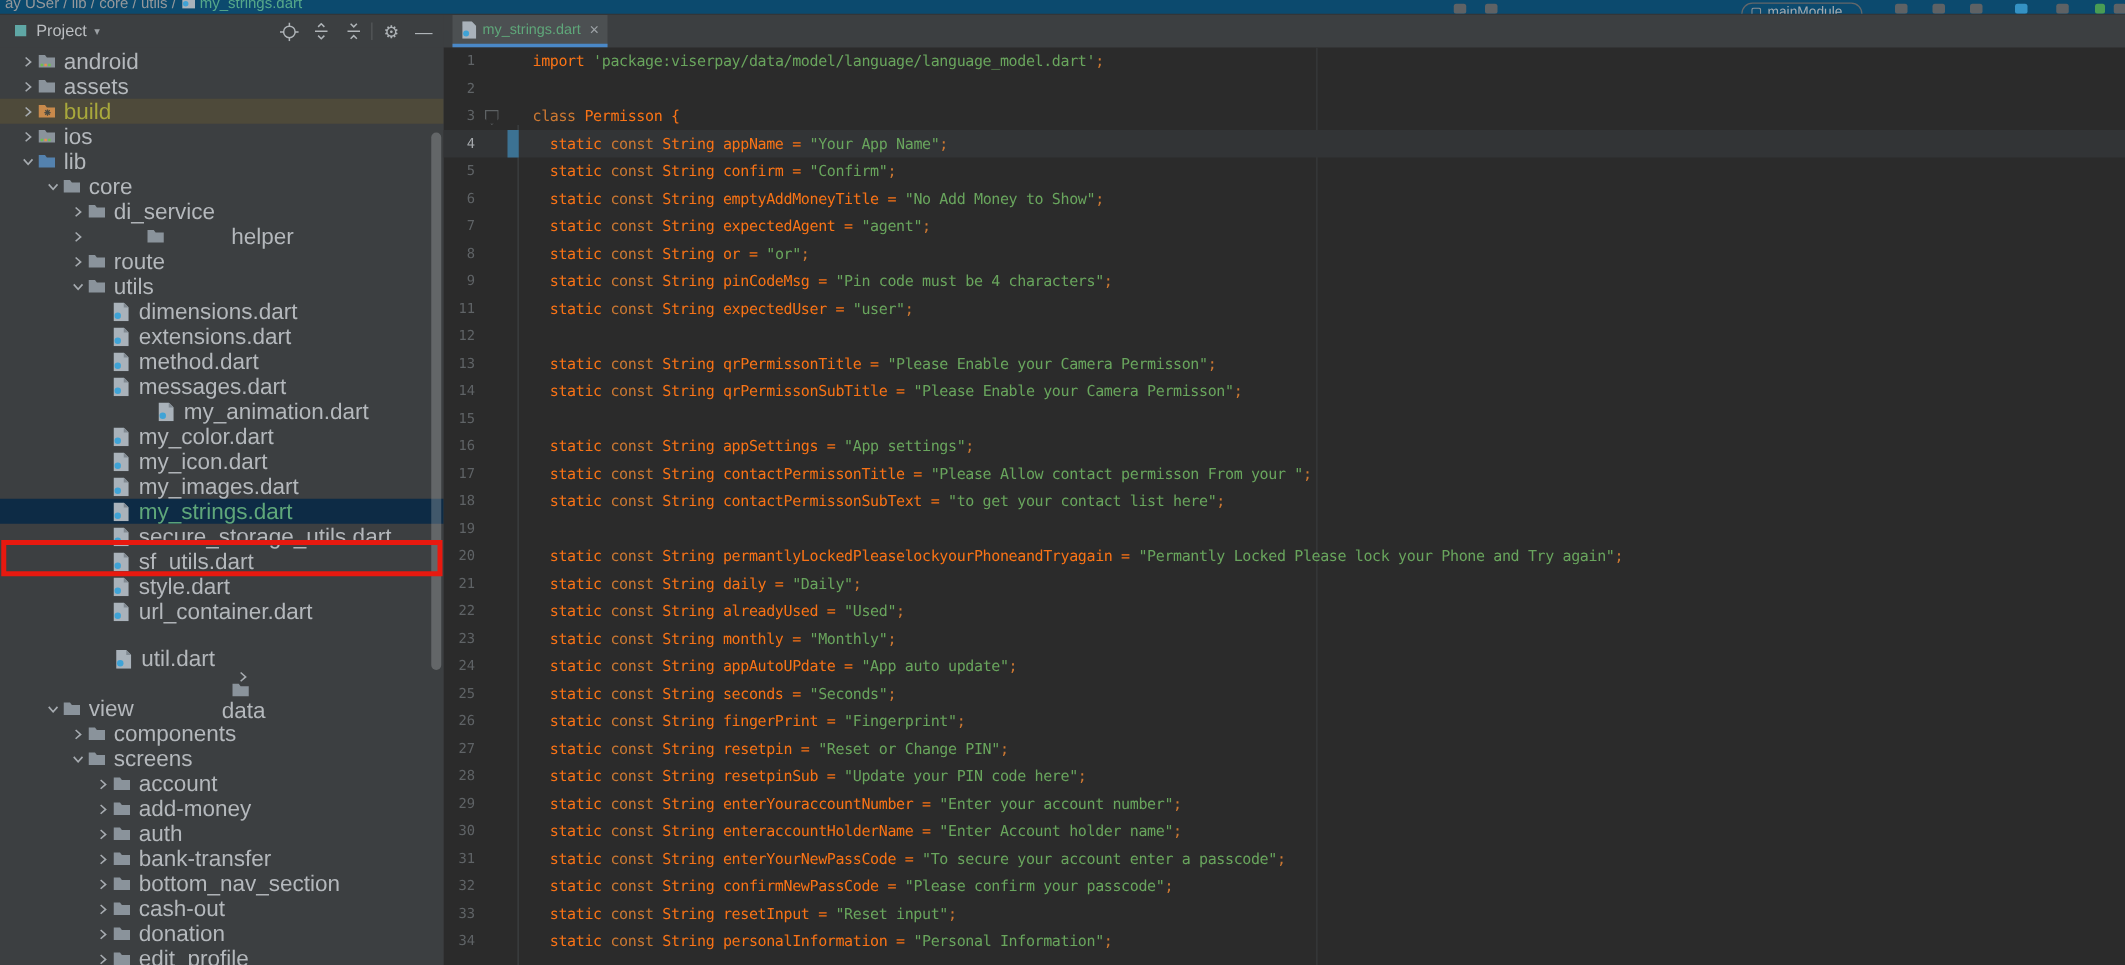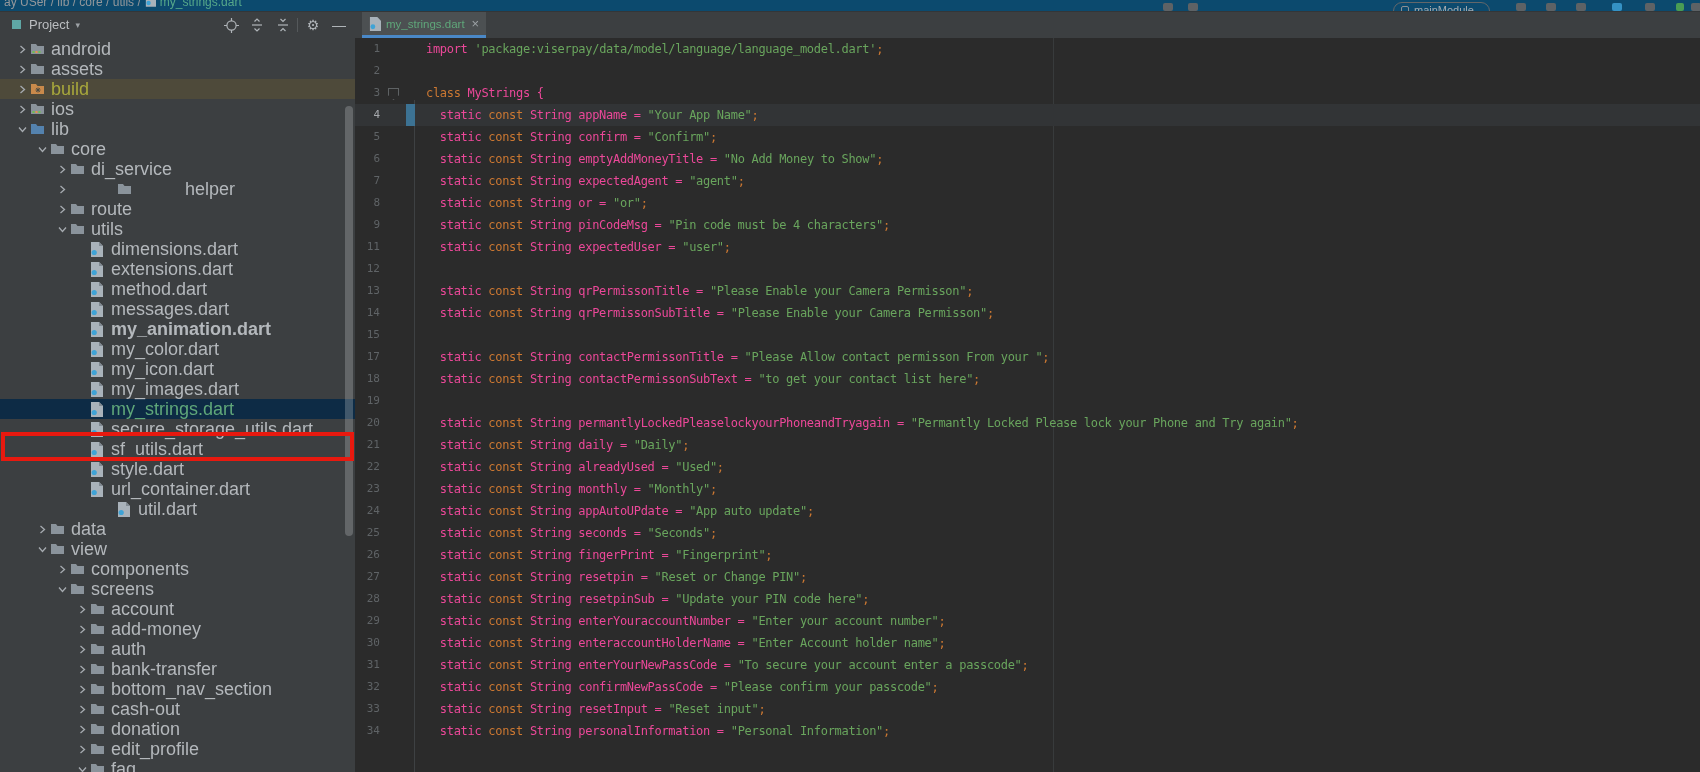--- a/index.html
+++ b/index.html
@@ -54,21 +54,21 @@
         font-family:"DejaVu Sans Mono",monospace;font-size:12px;letter-spacing:-0.3px;}
   .crow.current{background:#323436;}
   .ln{width:25px;text-align:right;color:#5F6366;font-size:11px;letter-spacing:0;
       font-family:"DejaVu Sans Mono",monospace;}
   .crow.current .ln{color:#A6A9AD;}
   .fold{width:46px;position:relative;flex:none;}
   .vcs{position:absolute;left:51px;top:0;width:9px;height:22px;background:#3C7293;}
   .foldmark{position:absolute;left:8px;top:6px;width:9px;height:10px;border:1px solid #5E6264;
             background:#2B2B2B;clip-path:polygon(0 0,100% 0,100% 60%,50% 100%,0 60%);}
   .ctext{white-space:pre;}
-  .p{color:#ec4899}.k{color:var(--keyword_orange)}.s{color:var(--string_green)}
+  .p{color:#f97316}.k{color:var(--keyword_orange)}.s{color:var(--string_green)}
 </style>
 </head>
 <body>
 
 <div id="app">
 
   <div id="topbar">
     <div class="bc">
       <span>ay USer / lib / core / utils /</span>
       <span class="bc-ico"><svg width="11" height="13" viewBox="0 0 13 15">
@@ -317,21 +317,21 @@
           <span class="chev"></span>
           <span class="ticon">
             <svg width="13" height="15" viewBox="0 0 13 15">
               <path d="M1 0h8l4 4v11H1z" fill="#A9B2BA"></path>
               <path d="M9 0l4 4H9z" fill="#818A92"></path>
               <circle cx="4.2" cy="10.5" r="2.6" fill="#3FA3D6"></circle>
             </svg>
           </span>
           <span class="tlabel">messages.dart</span>
         </div>
-        <div class="trow" style="padding-left: 74px; font-weight: bold;">
+        <div class="trow" style="padding-left: 110px;">
           <span class="chev"></span>
           <span class="ticon">
             <svg width="13" height="15" viewBox="0 0 13 15">
               <path d="M1 0h8l4 4v11H1z" fill="#A9B2BA"></path>
               <path d="M9 0l4 4H9z" fill="#818A92"></path>
               <circle cx="4.2" cy="10.5" r="2.6" fill="#3FA3D6"></circle>
             </svg>
           </span>
           <span class="tlabel">my_animation.dart</span>
         </div>
@@ -416,32 +416,32 @@
           <span class="chev"></span>
           <span class="ticon">
             <svg width="13" height="15" viewBox="0 0 13 15">
               <path d="M1 0h8l4 4v11H1z" fill="#A9B2BA"></path>
               <path d="M9 0l4 4H9z" fill="#818A92"></path>
               <circle cx="4.2" cy="10.5" r="2.6" fill="#3FA3D6"></circle>
             </svg>
           </span>
           <span class="tlabel">url_container.dart</span>
         </div>
-        <div class="trow" style="padding-left: 101px;">
+        <div class="trow" style="padding-left: 76px; margin-top: 18px;">
           <span class="chev"></span>
           <span class="ticon">
             <svg width="13" height="15" viewBox="0 0 13 15">
               <path d="M1 0h8l4 4v11H1z" fill="#A9B2BA"></path>
               <path d="M9 0l4 4H9z" fill="#818A92"></path>
               <circle cx="4.2" cy="10.5" r="2.6" fill="#3FA3D6"></circle>
             </svg>
           </span>
           <span class="tlabel">util.dart</span>
         </div>
-        <div class="trow" style="padding-left: 34px;">
+        <div class="trow" style="padding-left: 34px; flex-direction: column;">
           <span class="chev">
             <svg width="9" height="9" viewBox="0 0 9 9">
               <path d="M2.5 1l4 3.5-4 3.5" fill="none" stroke="#A6ABB0" stroke-width="1.3"></path>
             </svg>
           </span>
           <span class="ticon">
             <svg width="15" height="12" viewBox="0 0 15 12">
               <path d="M1 1h5l1.5 2H14v8H1z" fill="#8A939B"></path>
             </svg>
           </span>
@@ -620,21 +620,21 @@
         <div class="crow">
           <span class="ln">2</span>
           <span class="fold"></span>
           <span class="ctext"></span>
         </div>
         <div class="crow">
           <span class="ln">3</span>
           <span class="fold">
             <i class="foldmark"></i>
           </span>
-          <span class="ctext"><span class="k">class</span><span class="p"> MyStrings {</span></span>
+          <span class="ctext"><span class="k">class</span><span class="p"> Permisson {</span></span>
         </div>
         <div class="crow current">
           <span class="ln">4</span>
           <span class="fold"></span>
           <i class="vcs"></i>
           <span class="ctext"><span class="p">  static </span><span class="k">const</span><span class="p"> String appName = </span><span class="s">"Your App Name"</span><span class="k">;</span></span>
         </div>
         <div class="crow">
           <span class="ln">5</span>
           <span class="fold"></span>
@@ -679,20 +679,25 @@
           <span class="ln">14</span>
           <span class="fold"></span>
           <span class="ctext"><span class="p">  static </span><span class="k">const</span><span class="p"> String qrPermissonSubTitle = </span><span class="s">"Please Enable your Camera Permisson"</span><span class="k">;</span></span>
         </div>
         <div class="crow">
           <span class="ln">15</span>
           <span class="fold"></span>
           <span class="ctext"></span>
         </div>
         <div class="crow">
+          <span class="ln">16</span>
+          <span class="fold"></span>
+          <span class="ctext"><span class="p">  static </span><span class="k">const</span><span class="p"> String appSettings = </span><span class="s">"App settings"</span><span class="k">;</span></span>
+        </div>
+        <div class="crow">
           <span class="ln">17</span>
           <span class="fold"></span>
           <span class="ctext"><span class="p">  static </span><span class="k">const</span><span class="p"> String contactPermissonTitle = </span><span class="s">"Please Allow contact permisson From your "</span><span class="k">;</span></span>
         </div>
         <div class="crow">
           <span class="ln">18</span>
           <span class="fold"></span>
           <span class="ctext"><span class="p">  static </span><span class="k">const</span><span class="p"> String contactPermissonSubText = </span><span class="s">"to get your contact list here"</span><span class="k">;</span></span>
         </div>
         <div class="crow">

